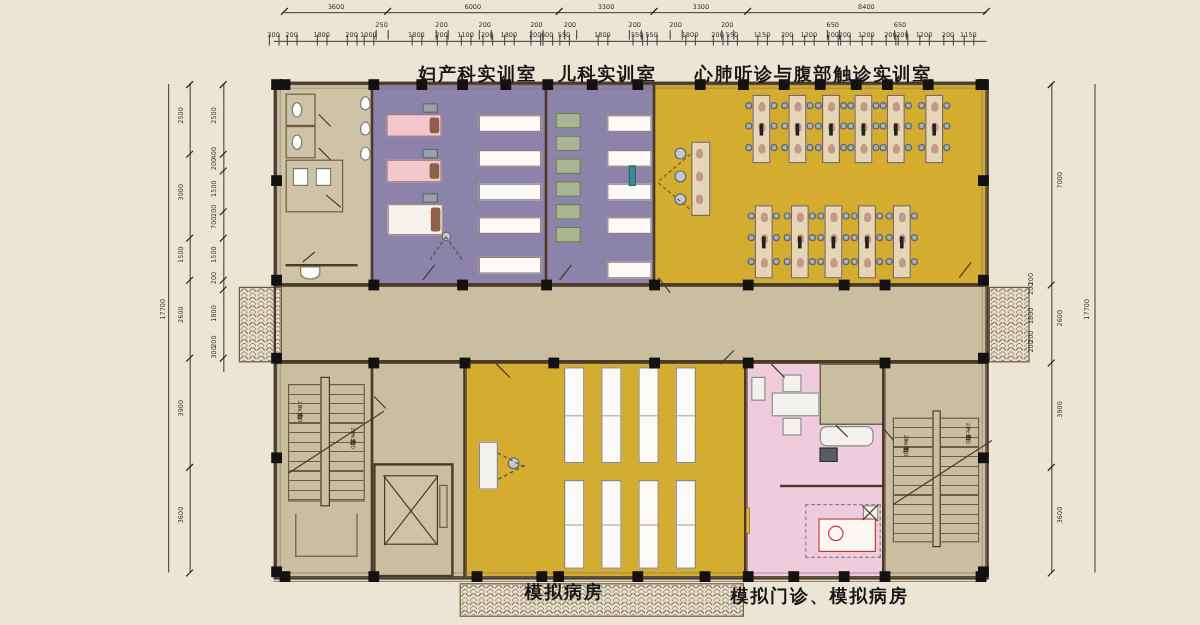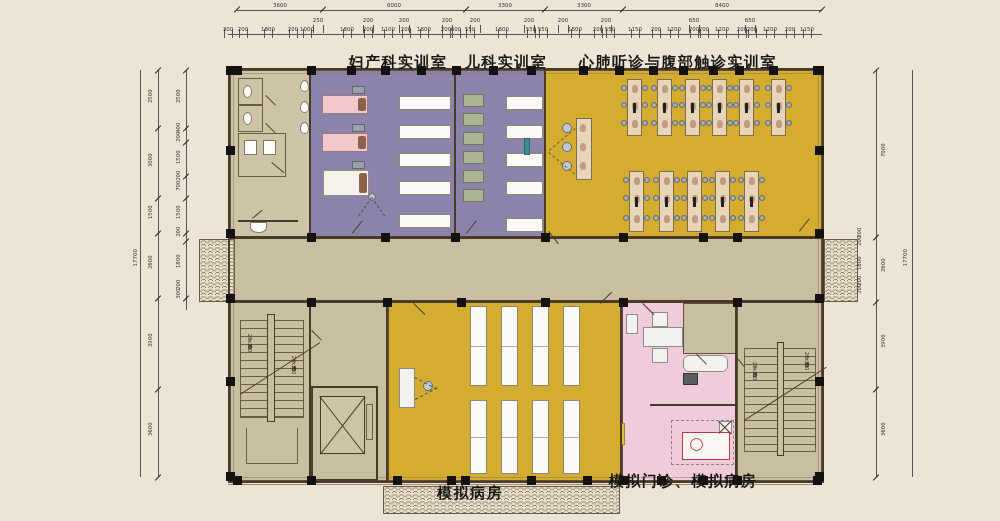--- a/index.html
+++ b/index.html
@@ -573,15 +573,15 @@
     </div>
   <div id="labels">
       <div class="r stairnote" style="left: 246px; top: 334px;">下28步踏步x300</div>
       <div class="r stairnote" style="left: 290px; top: 356px;">下28步踏步x300</div>
       <div class="r stairnote" style="left: 751px; top: 362px;">下28步踏步x300</div>
       <div class="r stairnote" style="left: 803px; top: 352px;">下28步踏步x300</div>
       <div class="r roomlabel" style="left: 398px; top: 53px;">妇产科实训室</div>
       <div class="r roomlabel" style="left: 506px; top: 53px;">儿科实训室</div>
       <div class="r roomlabel" style="left: 678px; top: 53px;">心肺听诊与腹部触诊实训室</div>
       <div class="r roomlabel" style="left: 470px; top: 484px;">模拟病房</div>
-      <div class="r roomlabel" style="left: 683px; top: 472px;">模拟门诊、模拟病房</div>
+      <div class="r roomlabel" style="left: 683px; top: 488px;">模拟门诊、模拟病房</div>
     </div>
 </div>
 
 </body></html>

